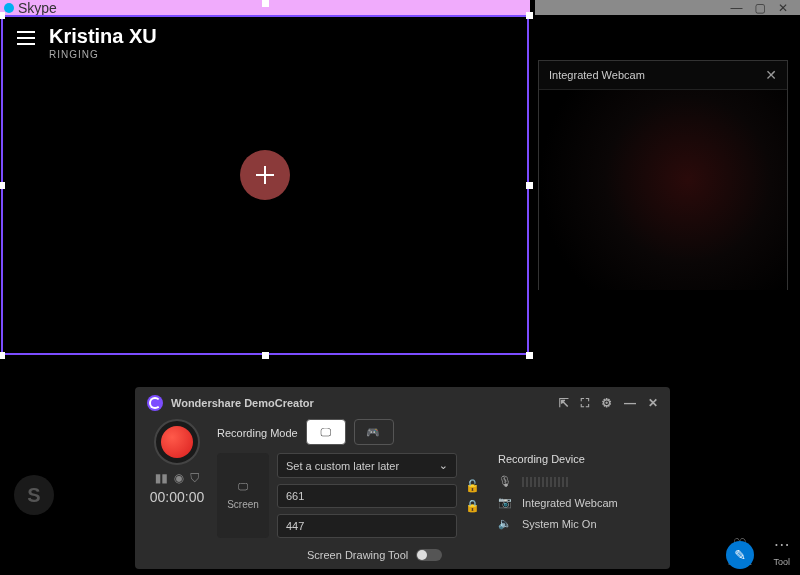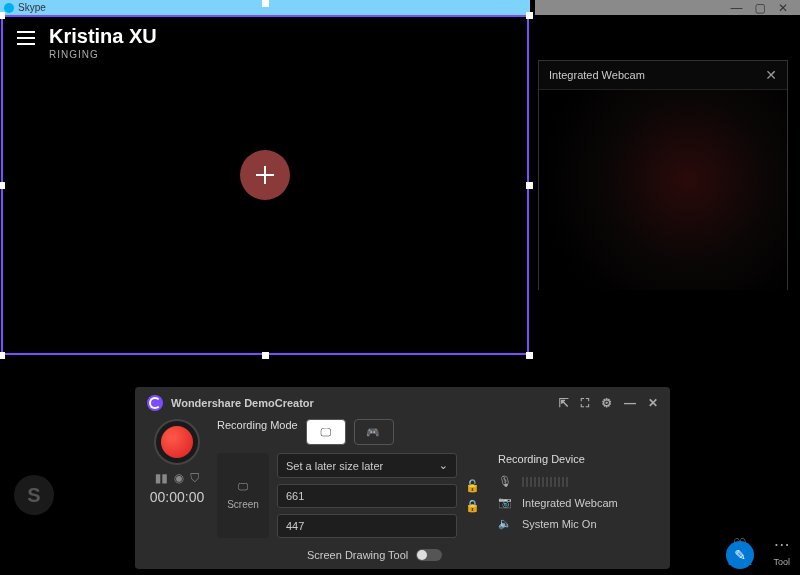--- a/index.html
+++ b/index.html
@@ -1,19 +1,19 @@
 <!DOCTYPE html>
 <html><head>
 <meta charset="utf-8">
 <style>
 * { margin:0; padding:0; box-sizing:border-box; font-family:-apple-system,Segoe UI,sans-serif; }
 body { background:#000; width:800px; height:575px; overflow:hidden; position:relative; color:#e0e0e0; }
 
 
-.skype-titlebar { position:absolute; top:0; left:0; width:530px; height:15px; background:#7dd3fc; display:flex; align-items:center; padding:0 4px; font-size:10px; color:#333; }
+.skype-titlebar { position:absolute; top:0; left:0; width:530px; height:15px; background:#f0abfc; display:flex; align-items:center; padding:0 4px; font-size:14px; color:#333; }
 .skype-icon { width:10px; height:10px; background:#00aff0; border-radius:50%; margin-right:4px; display:inline-block; }
 
 
 .handle { position:absolute; width:7px; height:7px; background:#fff; z-index:5; }
 
 
 .capture-border { position:absolute; top:15px; left:1px; width:528px; height:340px; border:2px solid #7c4dff; }
 .skype-call { position:absolute; top:17px; left:3px; width:524px; height:336px; background:#000; }
 .hamburger { position:absolute; top:14px; left:14px; display:flex; flex-direction:column; gap:4px; }
 .hamburger span { width:18px; height:2px; background:#fff; }
@@ -42,21 +42,21 @@
 .dc-logo { width:16px; height:16px; background:#7c4dff; border-radius:50%; display:flex; align-items:center; justify-content:center; }
 .dc-logo::after { content:''; width:8px; height:8px; border:2px solid #fff; border-right-color:transparent; border-radius:50%; }
 .dc-header-icons { display:flex; gap:12px; color:#aaa; font-size:12px; }
 .dc-body { display:flex; gap:10px; }
 .dc-rec { display:flex; flex-direction:column; align-items:center; width:60px; }
 .rec-btn { width:46px; height:46px; border-radius:50%; background:#1a1a1a; border:2px solid #444; display:flex; align-items:center; justify-content:center; }
 .rec-inner { width:32px; height:32px; border-radius:50%; background:radial-gradient(circle at 35% 35%,#ff5a4a,#d91e1e); }
 .rec-controls { display:flex; gap:6px; margin-top:6px; color:#888; font-size:12px; }
 .timer { font-size:14px; margin-top:4px; color:#ccc; }
 .dc-mode-label { font-size:11px; color:#ddd; margin-bottom:6px; }
-.mode-row { display:flex; gap:8px; align-items:flex-start; }
+.mode-row { display:flex; gap:8px; align-items:flex-end; }
 .mode-box { width:40px; height:26px; border:1px solid #555; border-radius:4px; display:flex; align-items:center; justify-content:center; background:#2c2c2c; color:#888; }
 .mode-box.active { background:#fff; color:#333; }
 .dc-left { display:flex; gap:8px; }
 .screen-col { display:flex; flex-direction:column; align-items:center; justify-content:center; width:52px; background:#262626; border-radius:4px; font-size:10px; color:#aaa; gap:6px; padding:14px 0; }
 .fields { display:flex; flex-direction:column; gap:6px; width:180px; }
 .sel,.num { background:#1e1e1e; border:1px solid #444; border-radius:3px; padding:5px 8px; font-size:11px; color:#ccc; display:flex; justify-content:space-between; align-items:center; }
 .num-row { display:flex; gap:4px; align-items:center; }
 .lock-col { display:flex; flex-direction:column; justify-content:center; gap:6px; color:#888; font-size:12px; }
 .dc-right { margin-left:10px; flex:1; }
 .dev-label { font-size:11px; margin-bottom:10px; color:#ddd; }
@@ -159,21 +159,21 @@
             <span>🎮</span>
           </div>
       </div>
       <div class="dc-left">
         <div class="screen-col">
           <span>🖵</span>
           <span>Screen</span>
         </div>
         <div class="fields">
           <div class="sel">
-            <span>Set a later size later</span>
+            <span>Set a custom later later</span>
             <span>⌄</span>
           </div>
           <div class="num-row">
             <div class="num" style="flex:1">
                 <span>661</span>
               </div>
           </div>
           <div class="num-row">
             <div class="num" style="flex:1">
                 <span>447</span>

